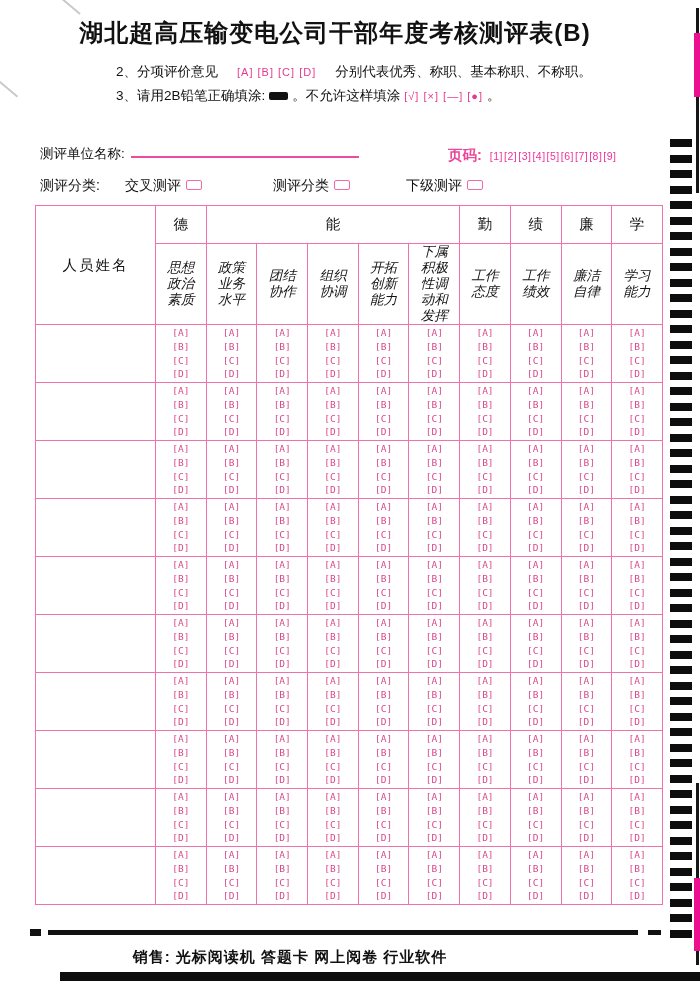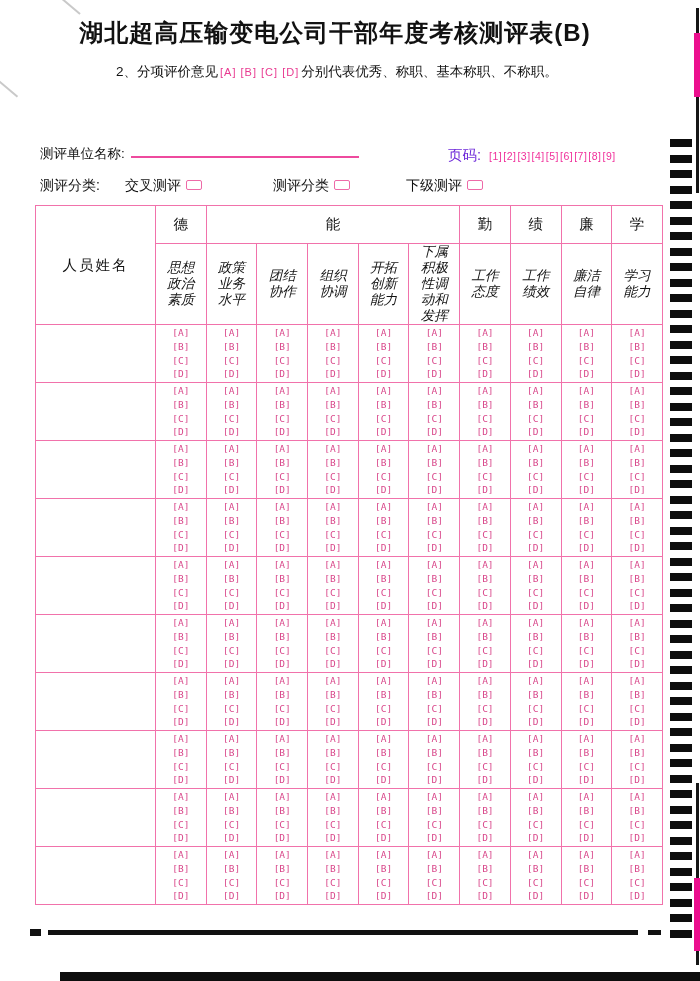--- a/index.html
+++ b/index.html
@@ -9,30 +9,30 @@
   .diag{position:absolute;height:2px;background:#c9c9c9;transform:rotate(40deg);}
   .diag1{left:50px;top:2px;width:34px;}
   .diag2{left:-9px;top:86px;width:30px;}
   
   .title{position:absolute;top:17px;left:0;right:30px;text-align:center;
          font-size:24px;font-weight:bold;letter-spacing:1px;}
   
   .notes{position:absolute;left:40px;top:60px;width:610px;font-size:13.5px;line-height:24px;}
   .note-line{white-space:nowrap;}
   .note-indent{padding-left:76px;}
-  .pink-opts{color:#e83990;font-size:11px;letter-spacing:1px;margin:0 2px;}
+  .pink-opts{color:#e83990;font-size:11px;letter-spacing:1px;margin:0 19px;}
   .fill-mark{display:inline-block;width:19px;height:8px;background:#111;border-radius:2px;
              margin:0 4px;vertical-align:middle;}
   .wrong-marks{color:#e83990;font-size:11px;letter-spacing:1px;margin:0 4px;}
   
   .unit-row{position:absolute;left:40px;top:142px;right:0;height:26px;font-size:13.5px;}
   .unit-line{display:inline-block;width:228px;height:14px;margin-left:6px;
              border-bottom:2px solid #ee4a9e;}
   .pageno{position:absolute;left:408px;top:4px;white-space:nowrap;}
-  .pageno-label{color:#6d28d9;font-weight:normal;font-size:14.5px;margin-right:8px;}
+  .pageno-label{color:#ec4899;font-weight:bold;font-size:14.5px;margin-right:8px;}
   .pgopt{color:#f0309b;font-size:10.5px;letter-spacing:0.5px;margin-right:1px;}
   
   .category-row{position:absolute;left:40px;top:177px;right:0;font-size:14px;white-space:nowrap;}
   .cat-label{display:inline-block;width:80px;}
   .cat-item{display:inline-block;}
   .cat0{margin-left:5px;} .cat1{margin-left:71px;} .cat2{margin-left:56px;}
   .cat-box{display:inline-block;width:14px;height:8px;border:1.5px solid #ee6aa8;
            border-radius:2px;margin-left:5px;vertical-align:baseline;}
   
   table.eval{position:absolute;left:35px;top:205px;width:627px;border-collapse:collapse;
@@ -70,20 +70,23 @@
 
   <div class="diag diag1"></div>
   <div class="diag diag2"></div>
 
   <div class="title">湖北超高压输变电公司干部年度考核测评表(B)</div>
 
   <div class="notes">
     <div class="note-line note-indent">
       <span>2、分项评价意见</span><span class="pink-opts">[A] [B] [C] [D]</span><span>分别代表优秀、称职、基本称职、不称职。</span>
     </div>
+    <div class="note-line note-indent">
+      <span>3、请用2B铅笔正确填涂:</span><span class="fill-mark"></span><span>。不允许这样填涂</span><span class="wrong-marks">[√] [×] [—] [●]</span><span>。</span>
+    </div>
   </div>
 
   <div class="unit-row">
     <span>测评单位名称:</span><span class="unit-line"></span>
     <span class="pageno">
       <span class="pageno-label">页码:</span><span><span class="pgopt">[1]</span><span class="pgopt">[2]</span><span class="pgopt">[3]</span><span class="pgopt">[4]</span><span class="pgopt">[5]</span><span class="pgopt">[6]</span><span class="pgopt">[7]</span><span class="pgopt">[8]</span><span class="pgopt">[9]</span></span>
     </span>
   </div>
 
   <div class="category-row">
@@ -758,20 +761,21 @@
             <div class="bubble">[D]</div>
           </td>
         </tr>
       </tbody>
     </table>
 
   <div class="hsq"></div>
   <div class="hbar"></div>
   <div class="hdash"></div>
 
+  <div class="footer">销售: 光标阅读机 答题卡 网上阅卷 行业软件</div>
   <div class="bottom-bar"></div>
 
   <div class="tmarks">
       <div class="tmark"></div>
       <div class="tmark"></div>
       <div class="tmark"></div>
       <div class="tmark"></div>
       <div class="tmark"></div>
       <div class="tmark"></div>
       <div class="tmark"></div>

